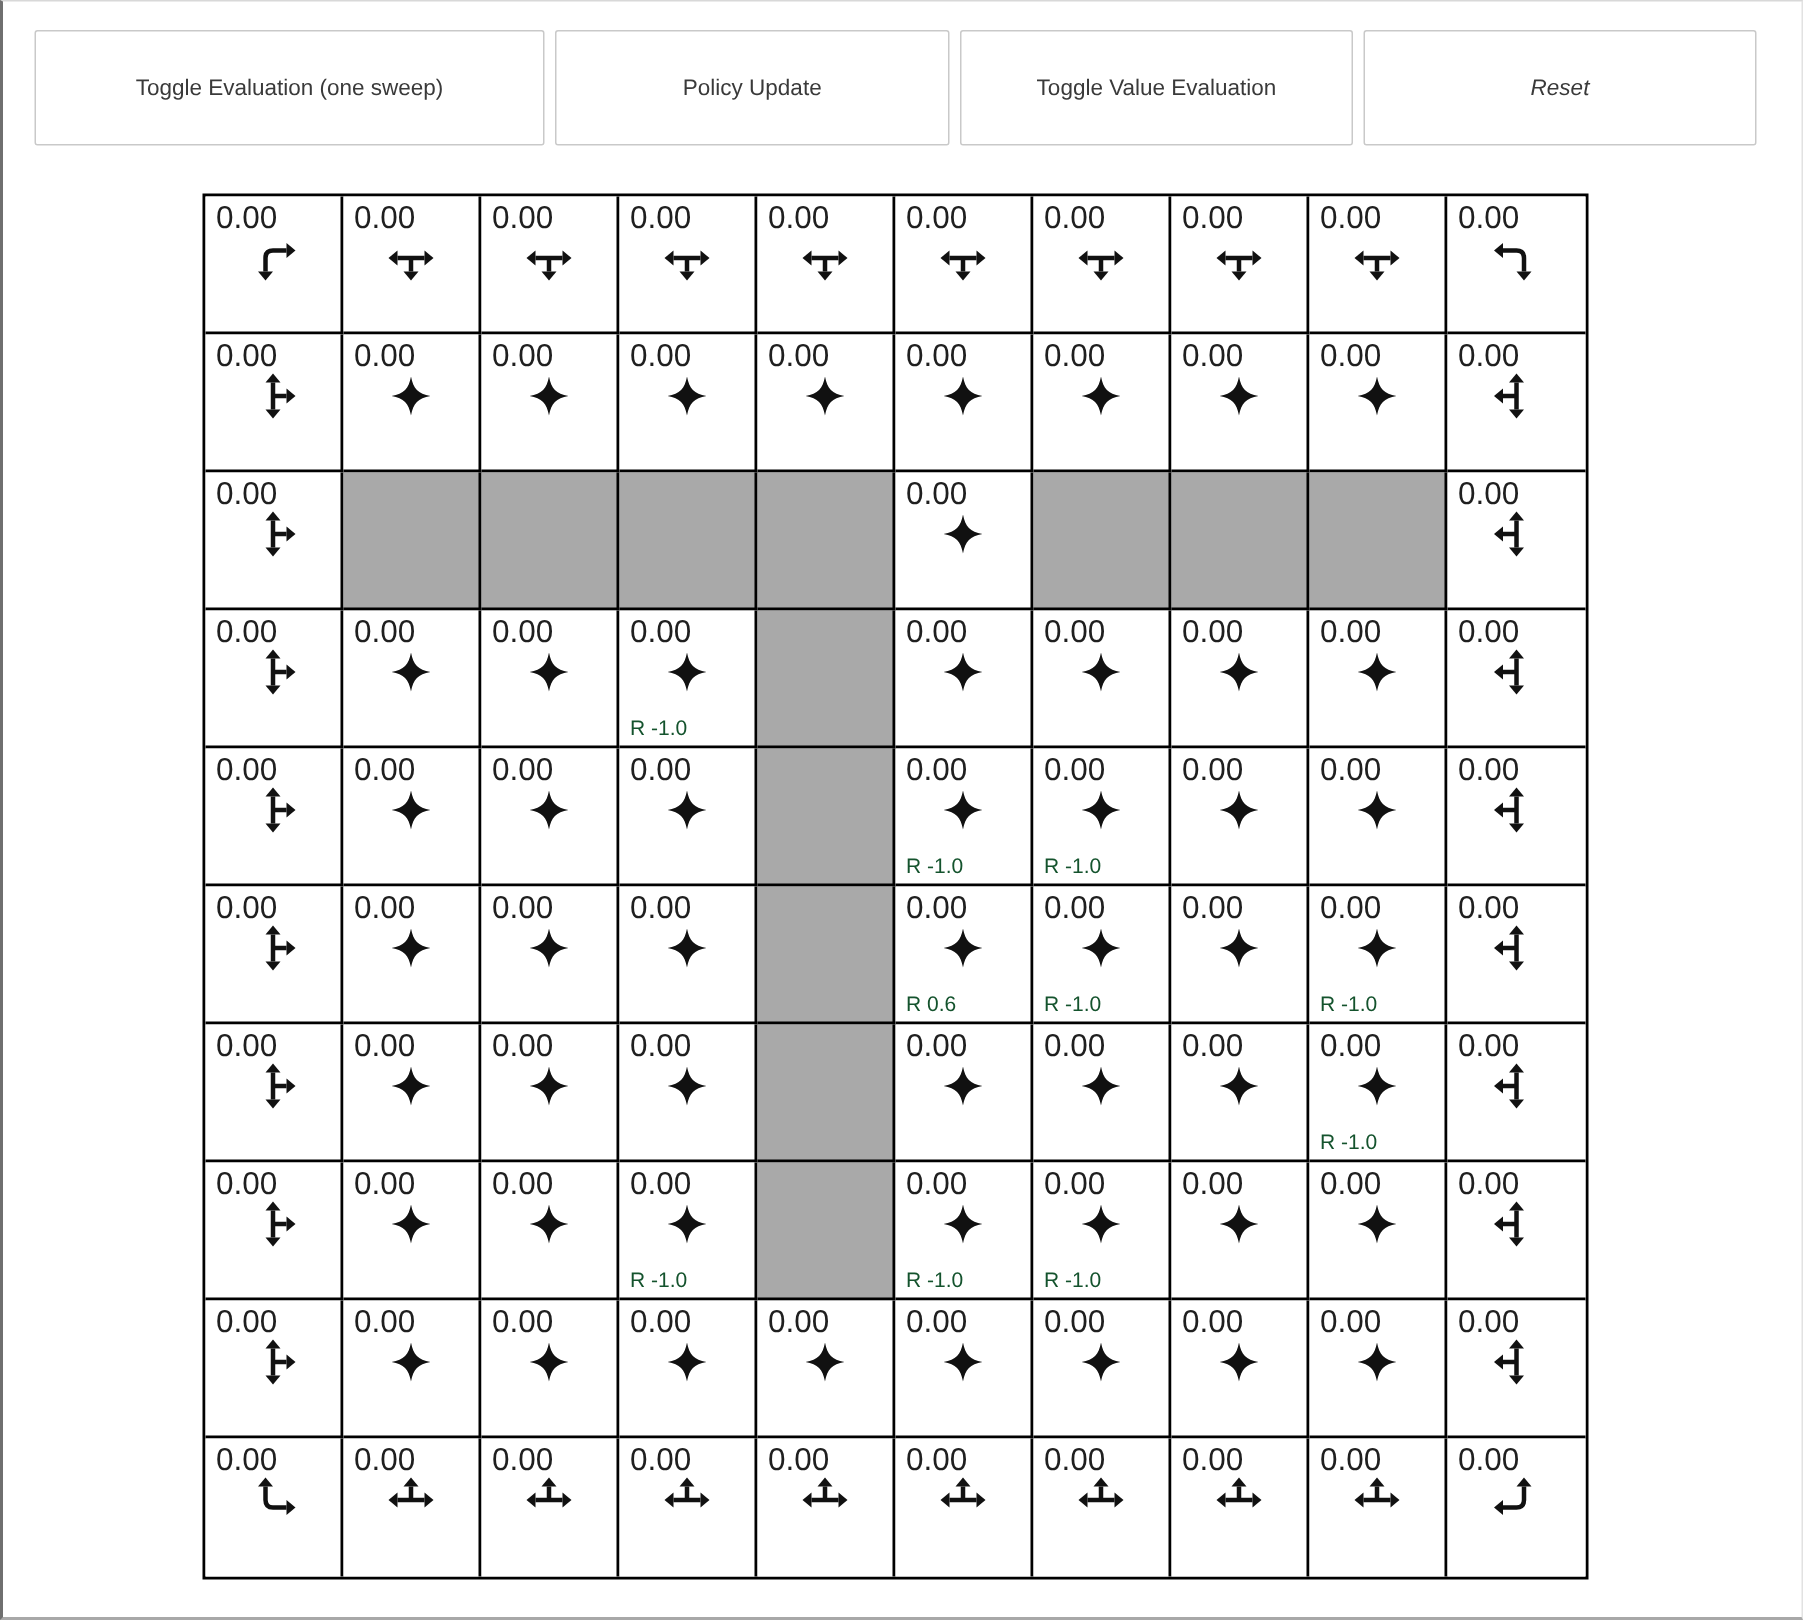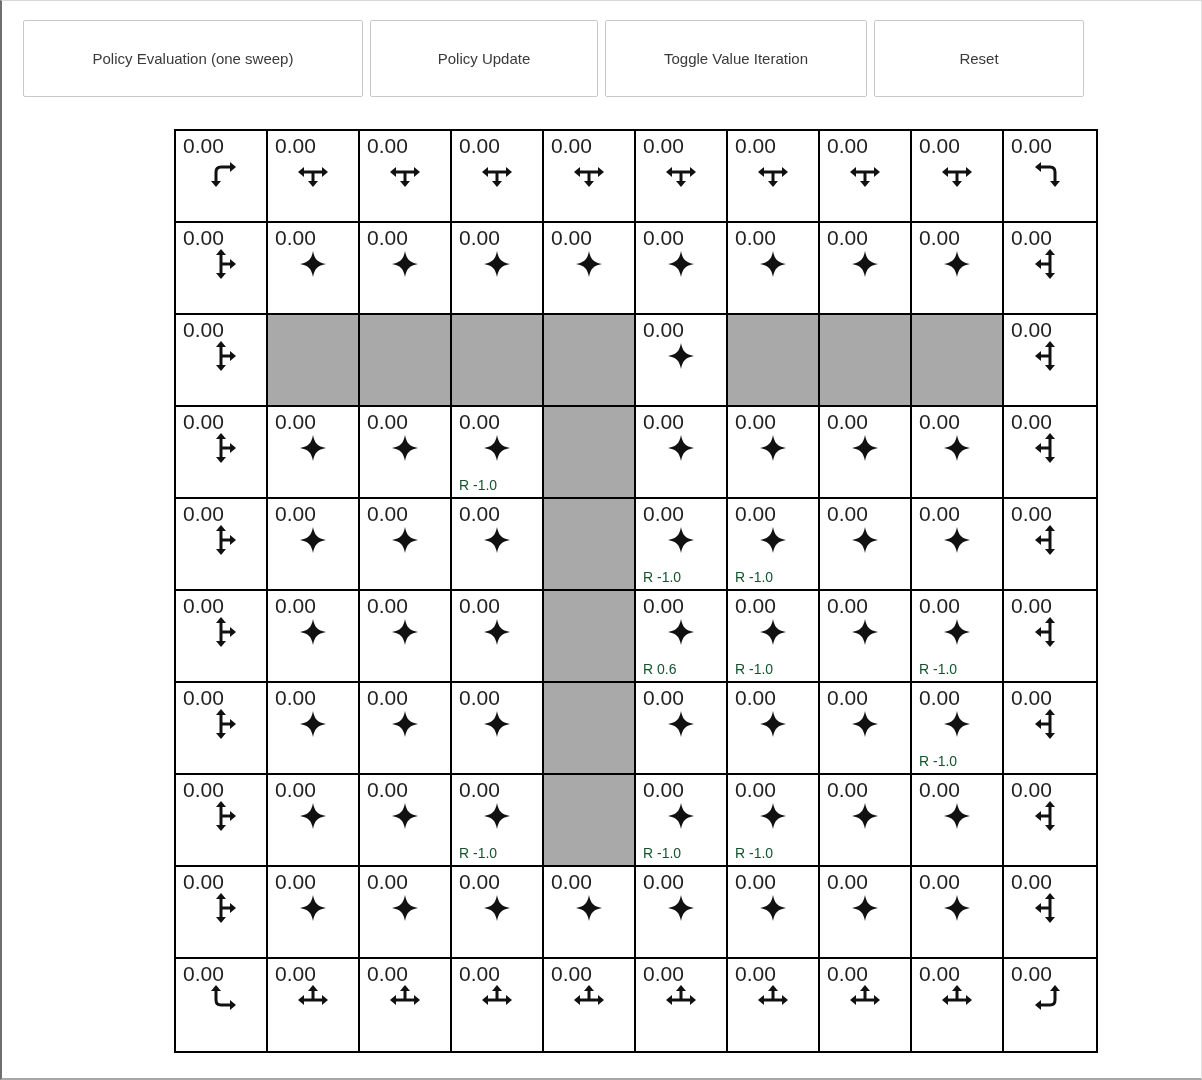--- a/index.html
+++ b/index.html
@@ -24,32 +24,31 @@
     border:1px solid #c9c9c9;
     border-radius:2px;
     font-family:"Liberation Sans", sans-serif;
     font-size:15px;
     color:#3a3a3a;
     cursor:pointer;
     height:77px;
     padding:0;
   }
   .btn-0{width:340px;}
-  .btn-1{width:228px;}
+  .btn-1{width:263px;}
   .btn-2{width:262px;}
-  .btn-3{width:210px;}
+  .btn-3{width:262px;font-style:italic;}
 
   .gridworld{
     position:absolute;top:129px;left:135px;
     border:2px solid #000;
     display:grid;
     grid-template-columns:repeat(10,92px);
     grid-template-rows:repeat(10,92px);
     background:#ffffff;
-    margin-left:39px;
   }
   .cell{
     position:relative;
     box-sizing:border-box;
     border-right:2px solid #000;
     border-bottom:2px solid #000;
     background:#ffffff;
   }
   .cell:nth-child(10n){border-right:0;}
   .cell:nth-child(n+91){border-bottom:0;}
@@ -68,23 +67,23 @@
     position:absolute;left:7px;bottom:4px;
     font-size:14px;color:#14532d;white-space:nowrap;
   }
 </style>
 </head>
 <body>
 
 <div class="frame"></div>
 
 <div class="toolbar">
-  <button class="btn-0">Policy Evaluation (one sweep)</button>
+  <button class="btn-0">Toggle Evaluation (one sweep)</button>
   <button class="btn-1">Policy Update</button>
-  <button class="btn-2">Toggle Value Iteration</button>
+  <button class="btn-2">Toggle Value Evaluation</button>
   <button class="btn-3">Reset</button>
 </div>
 
 <div class="gridworld">
     <div class="cell">
       <span class="value">0.00</span>
       <svg class="glyph" width="34" height="34" viewBox="-17 -17 34 34">
         <path class="ln" d="M -5 9 L -5 0 Q -5 -5 0 -5 L 9 -5"></path>
         <polygon points="-5,15 -10,9 0,9"></polygon>
         <polygon points="15,-5 9,0 9,-10"></polygon>

